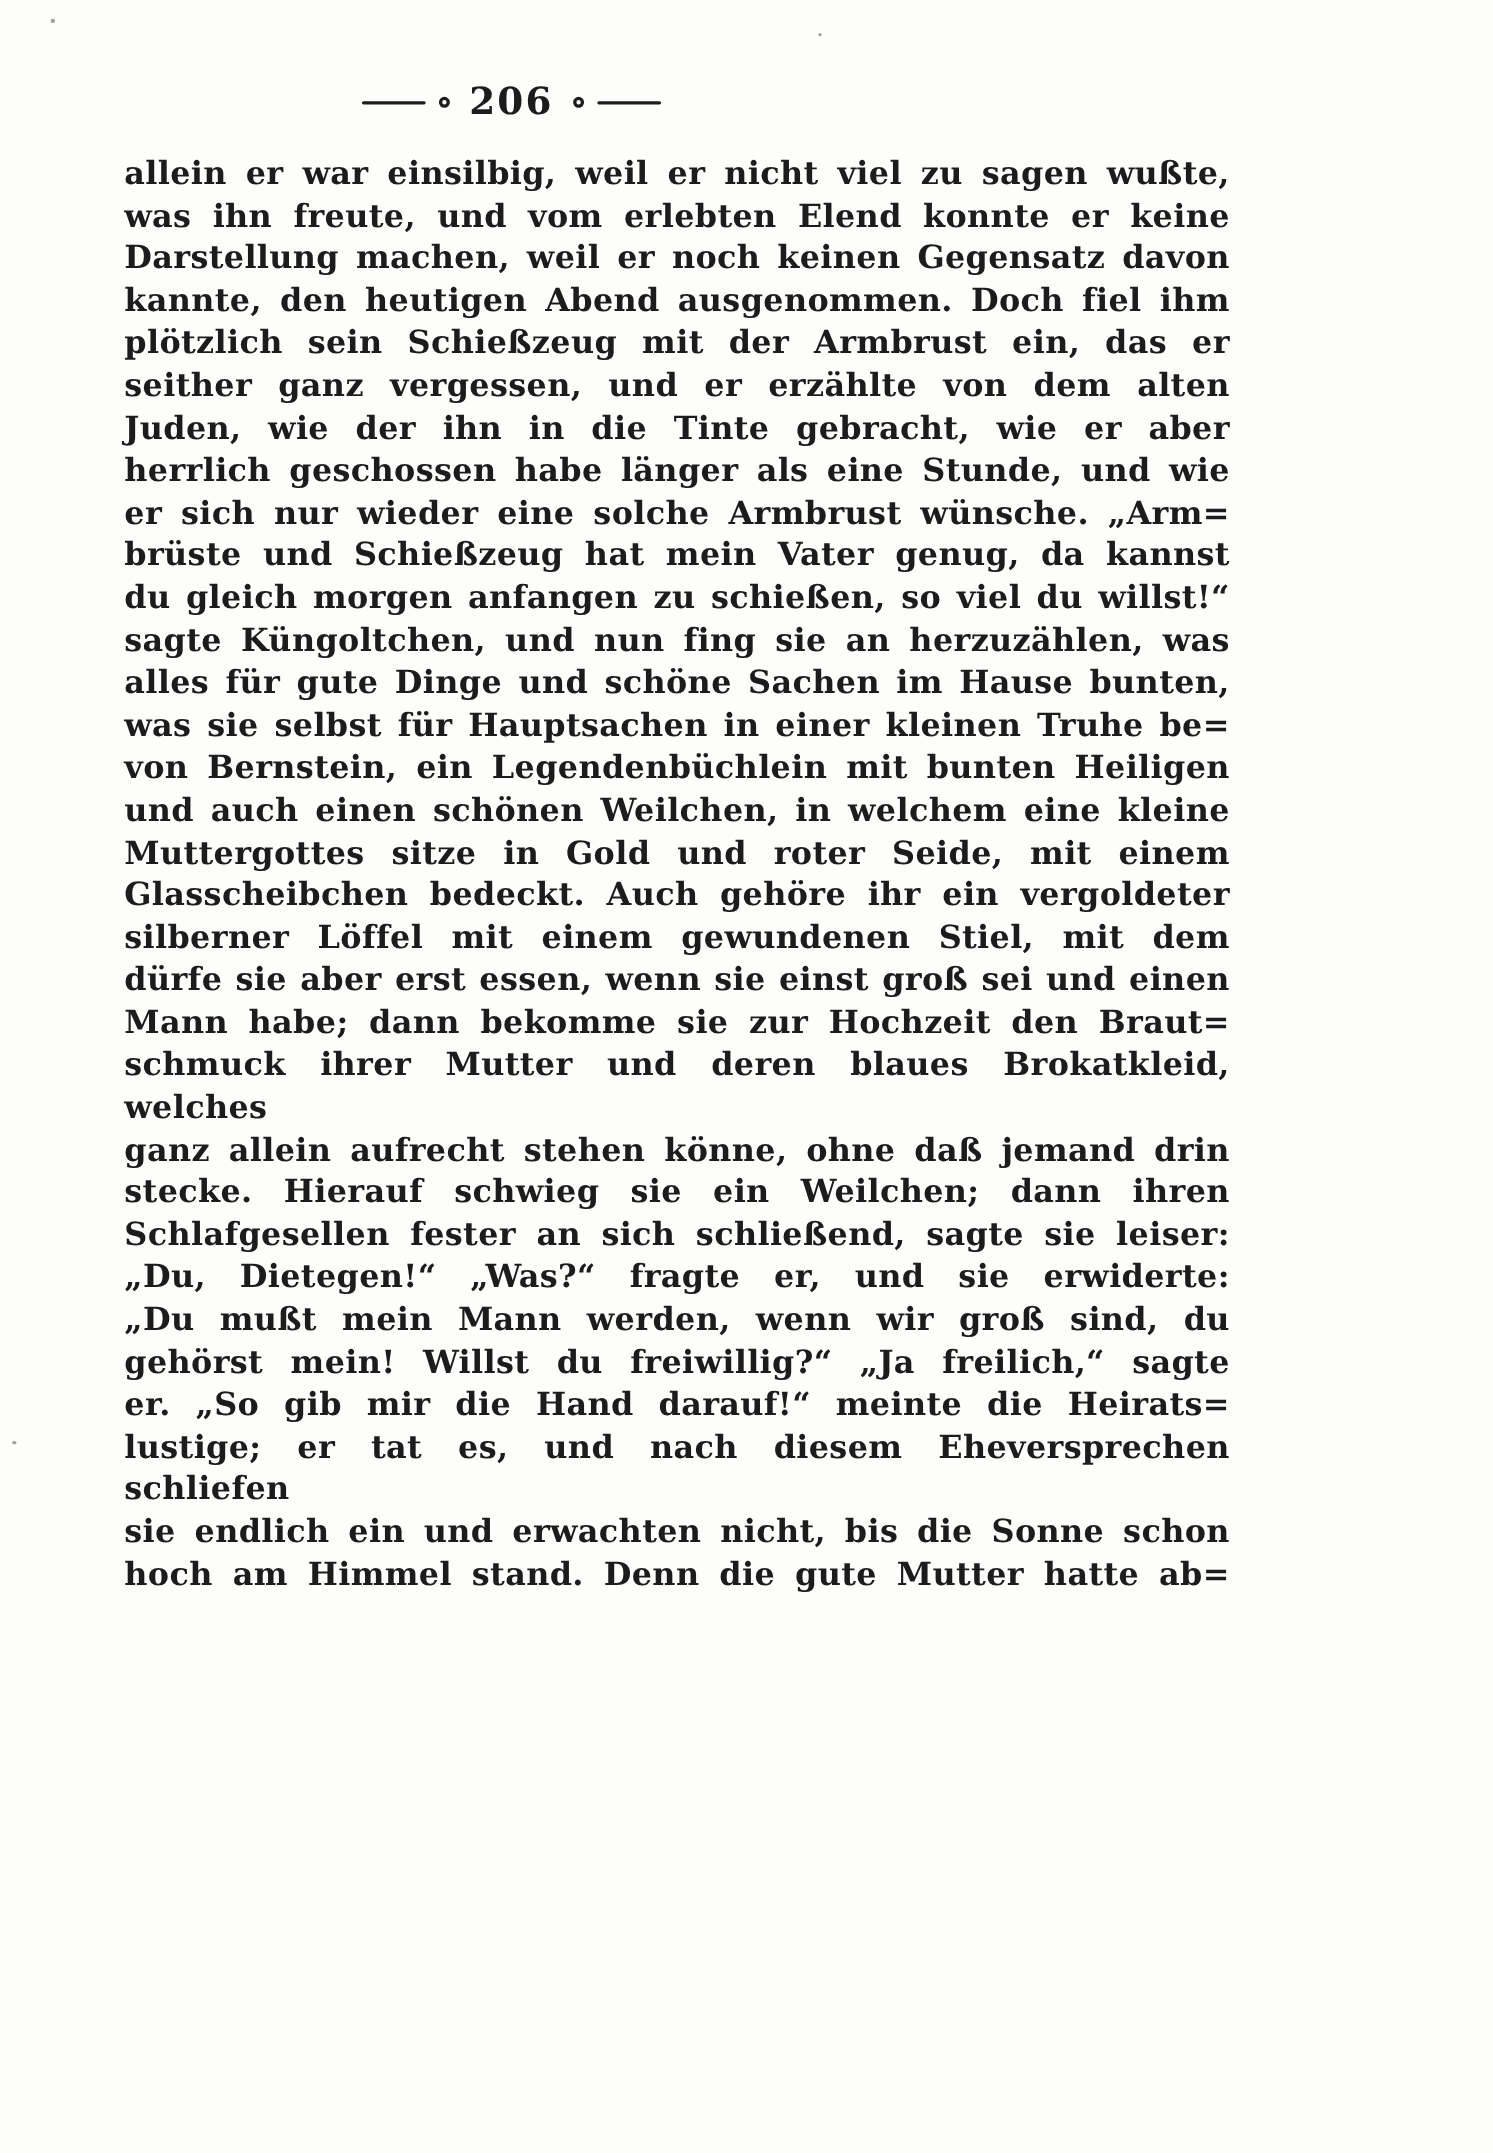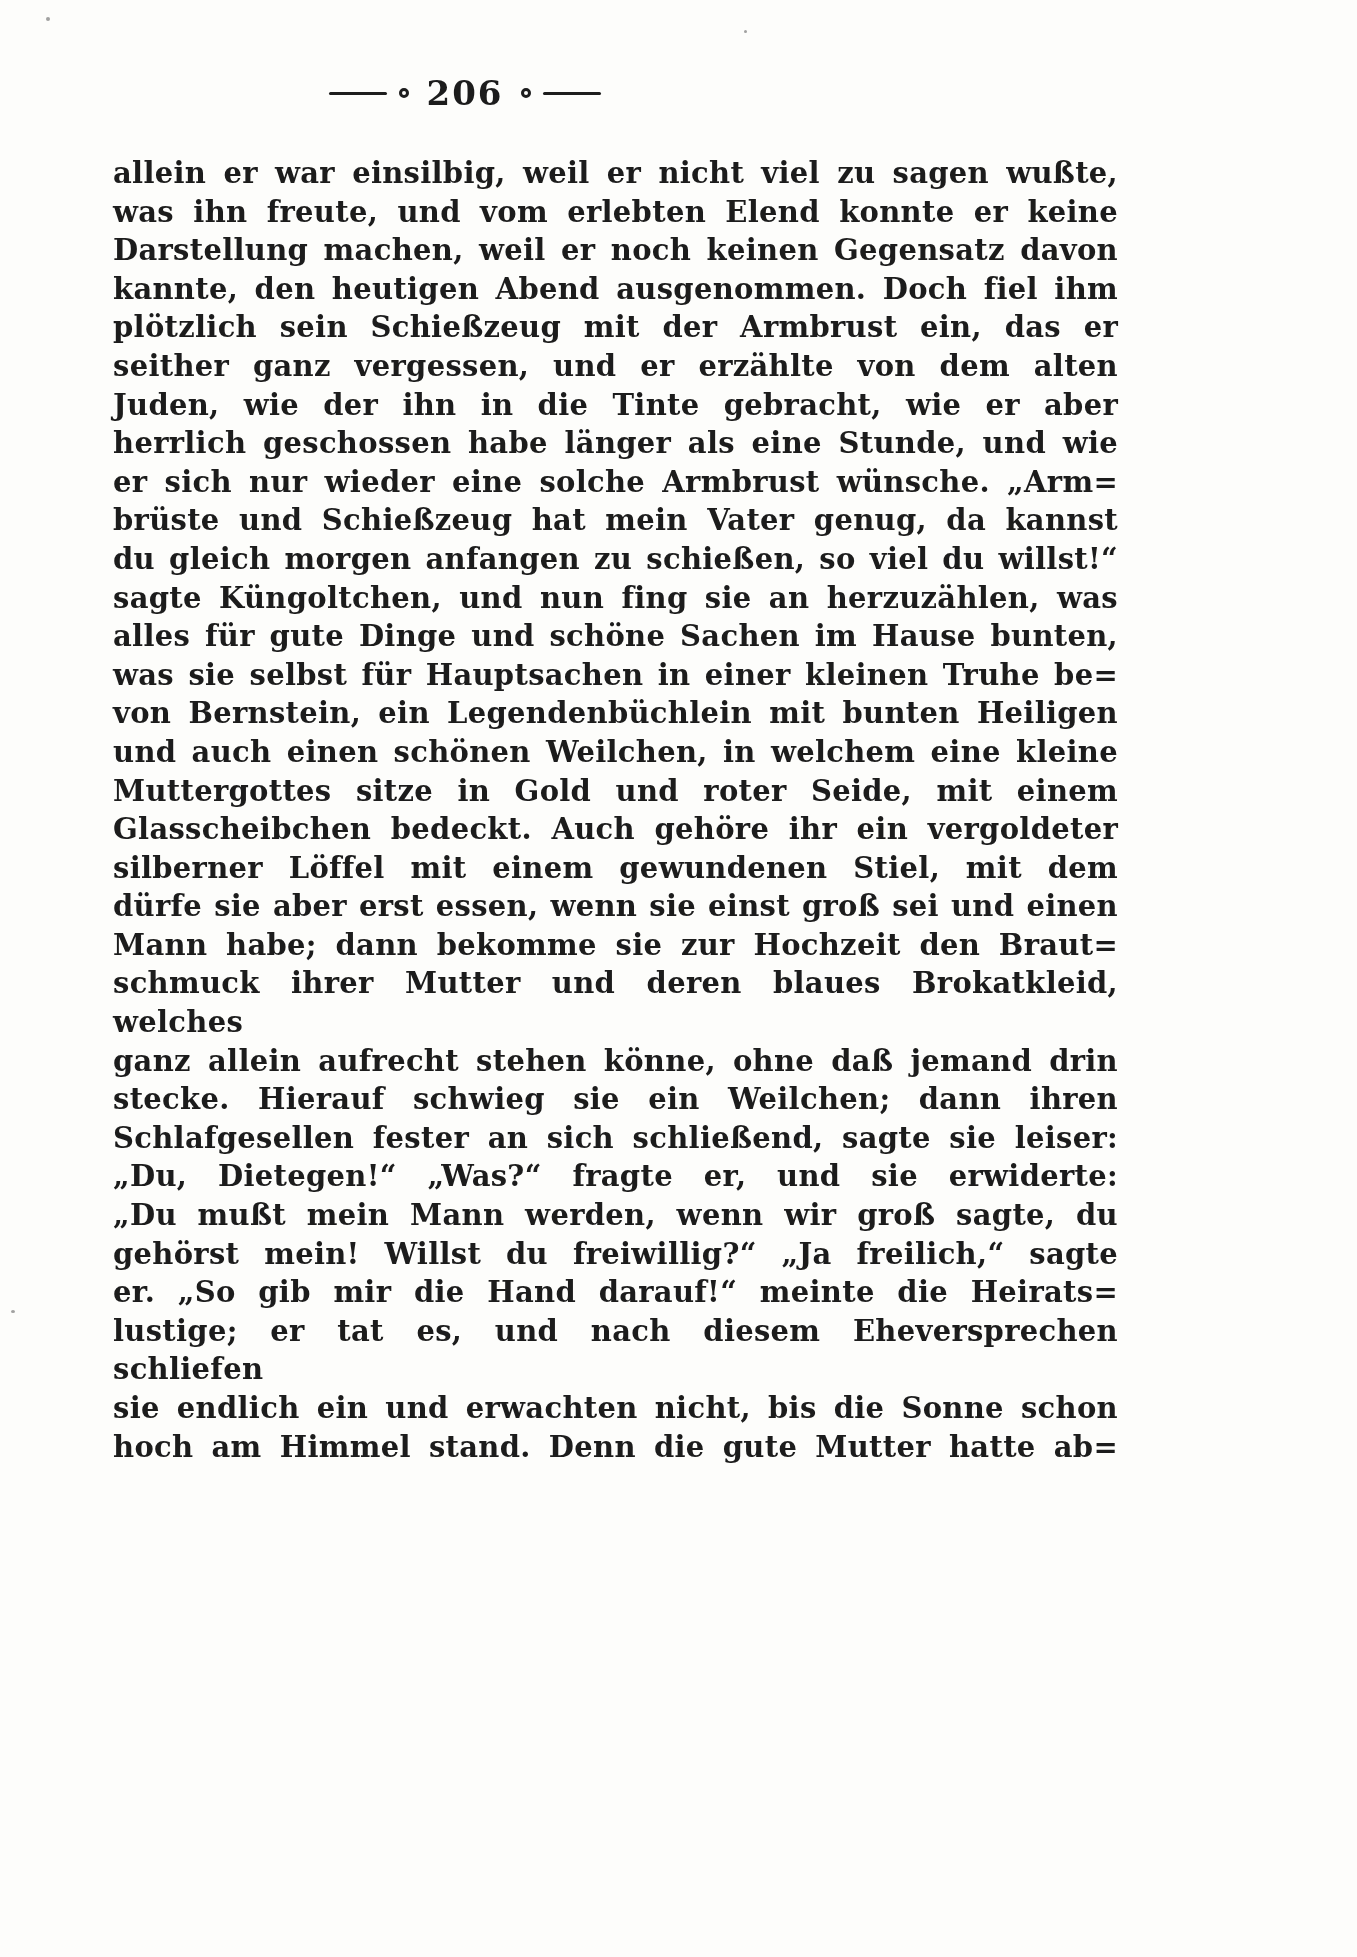--- a/index.html
+++ b/index.html
@@ -38,21 +38,21 @@
     box-sizing: border-box;
   }
   .page-number {
     font-size: 34px;
     font-weight: 700;
     letter-spacing: 2px;
     line-height: 1;
     padding: 0 6px;
   }
   .text-block {
-    margin: 44px 112px 0 113px;
+    margin: 28px 112px 0 113px;
     font-size: 29px;
     font-weight: 700;
     line-height: 38.6px;
     letter-spacing: 0.3px;
   }
   .line {
     text-align: justify;
     text-align-last: justify;
     white-space: normal;
   }
@@ -103,21 +103,21 @@
       <div class="line">Muttergottes sitze in Gold und roter Seide, mit einem</div>
       <div class="line">Glasscheibchen bedeckt. Auch gehöre ihr ein vergoldeter</div>
       <div class="line">silberner Löffel mit einem gewundenen Stiel, mit dem</div>
       <div class="line">dürfe sie aber erst essen, wenn sie einst groß sei und einen</div>
       <div class="line">Mann habe; dann bekomme sie zur Hochzeit den Braut=</div>
       <div class="line">schmuck ihrer Mutter und deren blaues Brokatkleid, welches</div>
       <div class="line">ganz allein aufrecht stehen könne, ohne daß jemand drin</div>
       <div class="line">stecke.  Hierauf schwieg sie ein Weilchen; dann ihren</div>
       <div class="line">Schlafgesellen fester an sich schließend, sagte sie leiser:</div>
       <div class="line">„Du, Dietegen!“  „Was?“ fragte er, und sie erwiderte:</div>
-      <div class="line">„Du mußt mein Mann werden, wenn wir groß sagte, du</div>
+      <div class="line">„Du mußt mein Mann werden, wenn wir groß sind, du</div>
       <div class="line">gehörst mein! Willst du freiwillig?“  „Ja freilich,“ sagte</div>
       <div class="line">er.  „So gib mir die Hand darauf!“ meinte die Heirats=</div>
       <div class="line">lustige; er tat es, und nach diesem Eheversprechen schliefen</div>
       <div class="line">sie endlich ein und erwachten nicht, bis die Sonne schon</div>
       <div class="line">hoch am Himmel stand.  Denn die gute Mutter hatte ab=</div>
     </div>
 
 </div>
 
 </body></html>

